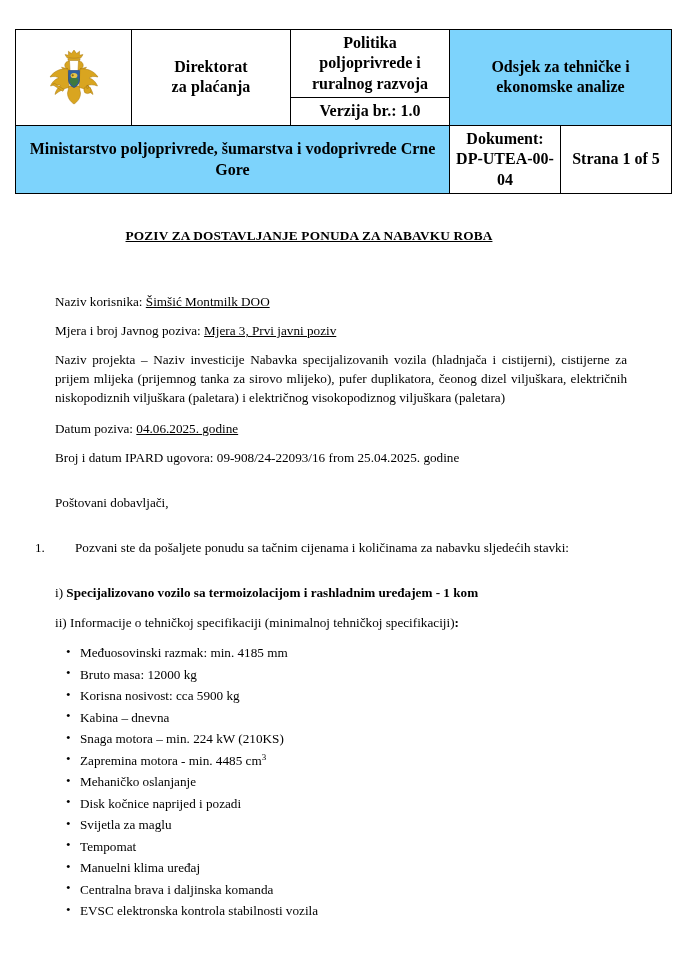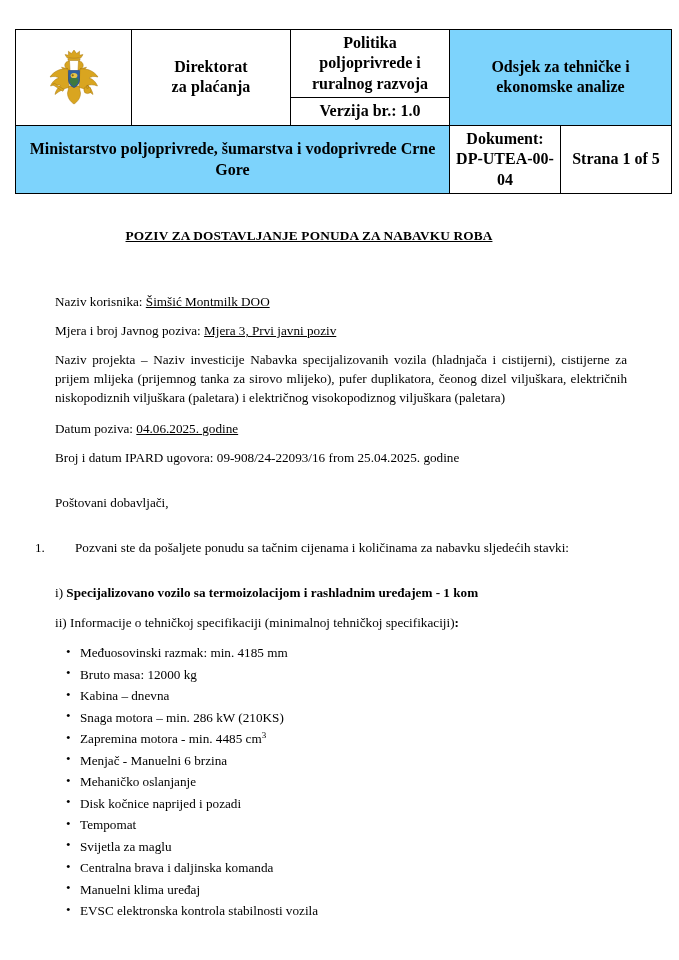--- a/index.html
+++ b/index.html
@@ -244,28 +244,28 @@
       <span>i) </span><span class="b">Specijalizovano vozilo sa termoizolacijom i rashladnim uređajem - 1 kom</span>
     </p>
 
     <p class="roman">
       <span>ii) Informacije o tehničkoj specifikaciji (minimalnoj tehničkoj specifikaciji)</span><span class="b">:</span>
     </p>
 
     <ul class="bullet-list">
       <li><span>Međuosovinski razmak: min. 4185 mm</span></li>
       <li><span>Bruto masa: 12000 kg</span></li>
+      <li><span>Korisna nosivost: cca 5900 kg</span></li>
       <li><span>Kabina – dnevna</span></li>
-      <li><span>Snaga motora – min. 286 kW (210KS)</span></li>
+      <li><span>Snaga motora – min. 224 kW (210KS)</span></li>
       <li><span>Zapremina motora  - min. 4485 cm</span><sup>3</sup></li>
-      <li><span>Menjač - Manuelni 6 brzina</span></li>
       <li><span>Mehaničko oslanjanje</span></li>
       <li><span>Disk kočnice naprijed i pozadi</span></li>
+      <li><span>Svijetla za maglu</span></li>
       <li><span>Tempomat</span></li>
-      <li><span>Svijetla za maglu</span></li>
+      <li><span>Manuelni klima uređaj</span></li>
       <li><span>Centralna brava i daljinska komanda</span></li>
-      <li><span>Manuelni klima uređaj</span></li>
       <li><span>EVSC elektronska kontrola stabilnosti vozila</span></li>
     </ul>
 
   </div>
 
 </div>
 
 </body></html>

